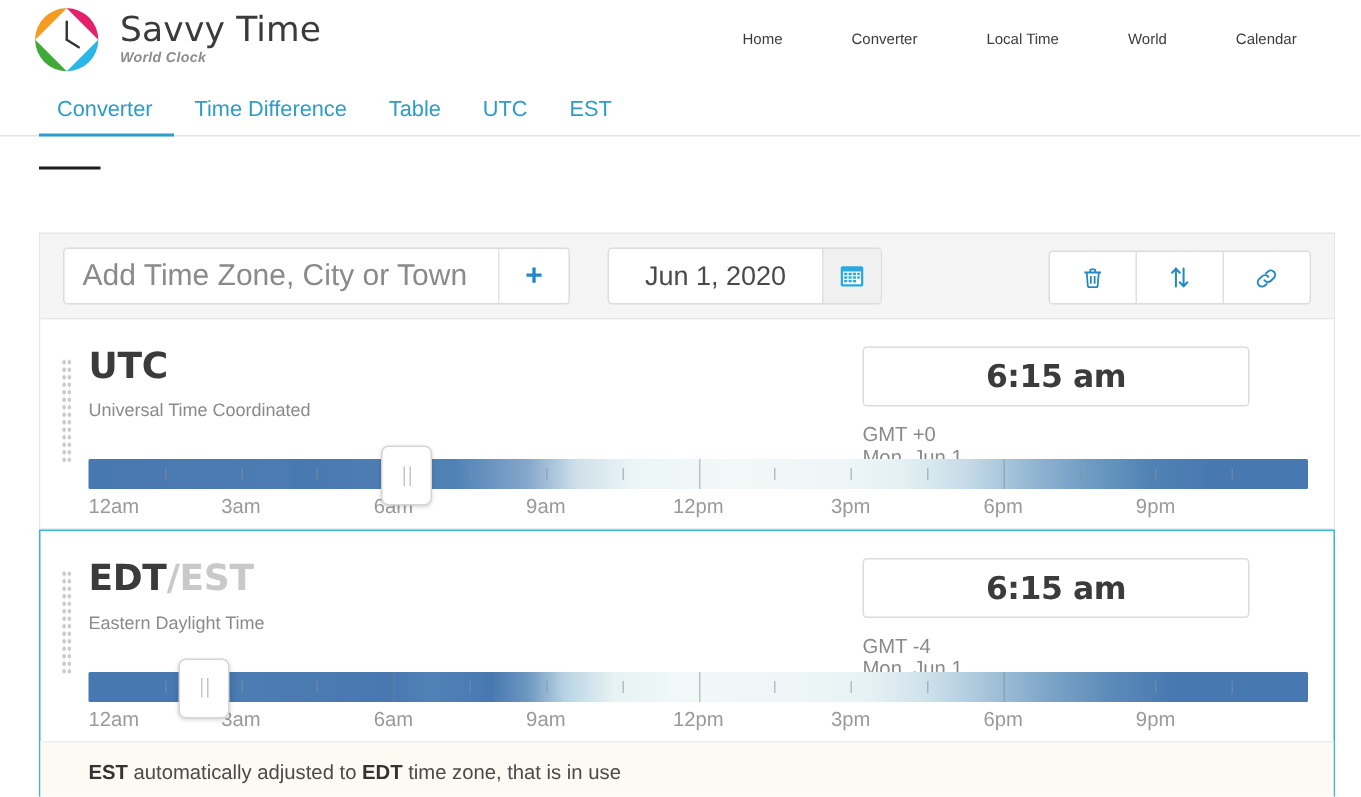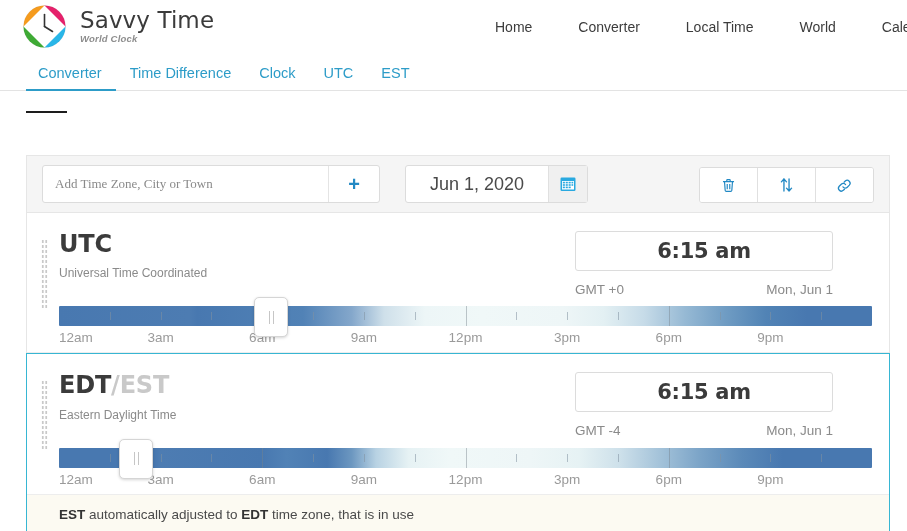--- a/index.html
+++ b/index.html
@@ -28,21 +28,21 @@
   .brand-sub{
     font-size:9.5px;color:#8d8d8d;font-weight:bold;margin-top:2px;
     letter-spacing:.2px;
     font-style:italic;
   }
   .topnav{
     position:absolute;left:472px;top:0;height:53px;
     display:flex;align-items:center;gap:0;
   }
   .topnav a{
-    color:#3c3c3c;text-decoration:none;font-size:14px;
+    color:#3c3c3c;text-decoration:none;font-size:10px;
     padding:0 23px;white-space:nowrap;
   }
 
   
   .tabbar{
     position:absolute;left:0;top:53px;width:907px;height:38px;
     border-bottom:1px solid #e3e3e3;
     display:flex;align-items:flex-end;
     padding-left:26px;box-sizing:border-box;
   }
@@ -75,22 +75,22 @@
     display:flex;align-items:center;padding:0 15px;box-sizing:border-box;
     position:relative;
   }
   .tz-input-wrap{
     display:flex;align-items:stretch;
     width:338px;height:38px;background:#fff;
     border:1px solid #dcdcdc;border-radius:3px;box-sizing:border-box;
   }
   .tz-input{
     flex:1;border:0;outline:none;background:transparent;
-    font-size:13px;color:#6d28d9;padding:0 12px;
-    font-family:Liberation Serif, serif;
+    font-size:20px;color:#6d28d9;padding:0 12px;
+    font-family:Liberation Sans, sans-serif;
   }
   .tz-input::placeholder{color:#8a8a8a;}
   .tz-add{
     width:50px;border-left:1px solid #e4e4e4;
     display:flex;align-items:center;justify-content:center;
     color:#2389c4;font-size:20px;font-weight:bold;cursor:pointer;
     background:transparent;
   }
   .date-wrap{
     margin-left:25px;display:flex;align-items:stretch;
@@ -147,21 +147,21 @@
     position:absolute;right:56px;top:18px;width:258px;
   }
   .clock-box{
     height:38px;border:1px solid #dcdcdc;border-radius:3px;background:#fff;
     display:flex;align-items:center;justify-content:center;
     font-size:21px;font-weight:bold;color:#3b3b3b;
     font-family:"DejaVu Sans", sans-serif;letter-spacing:-.3px;
   }
   .clock-meta{
     display:flex;justify-content:space-between;margin-top:11px;
-    font-size:13.5px;color:#8a8a8a;
+    font-size:13.5px;color:#8a8a8a;flex-direction:column;
   }
 
   
   .slider-wrap{
     position:relative;margin:26px 17px 0 32px;height:46px;
   }
   .track{
     position:relative;height:20px;border-radius:1px;overflow:hidden;
     background:linear-gradient(to right,
       #4878b0 0%, #4d7cb2 16%, #4878b0 17%, #5182b6 30%,
@@ -248,21 +248,21 @@
       <a href="#">Converter</a>
       <a href="#">Local Time</a>
       <a href="#">World</a>
       <a href="#">Calendar</a>
     </nav>
   </div>
 
   <div class="tabbar">
     <a href="#" class="tab active">Converter</a>
     <a href="#" class="tab">Time Difference</a>
-    <a href="#" class="tab">Clock</a>
+    <a href="#" class="tab">Table</a>
     <a href="#" class="tab">UTC</a>
     <a href="#" class="tab">EST</a>
   </div>
   <div class="stray-line"></div>
 
   <div class="panel">
 
     <div class="toolbar">
       <div class="tz-input-wrap">
         <input class="tz-input" type="text" placeholder="Add Time Zone, City or Town" style="">

